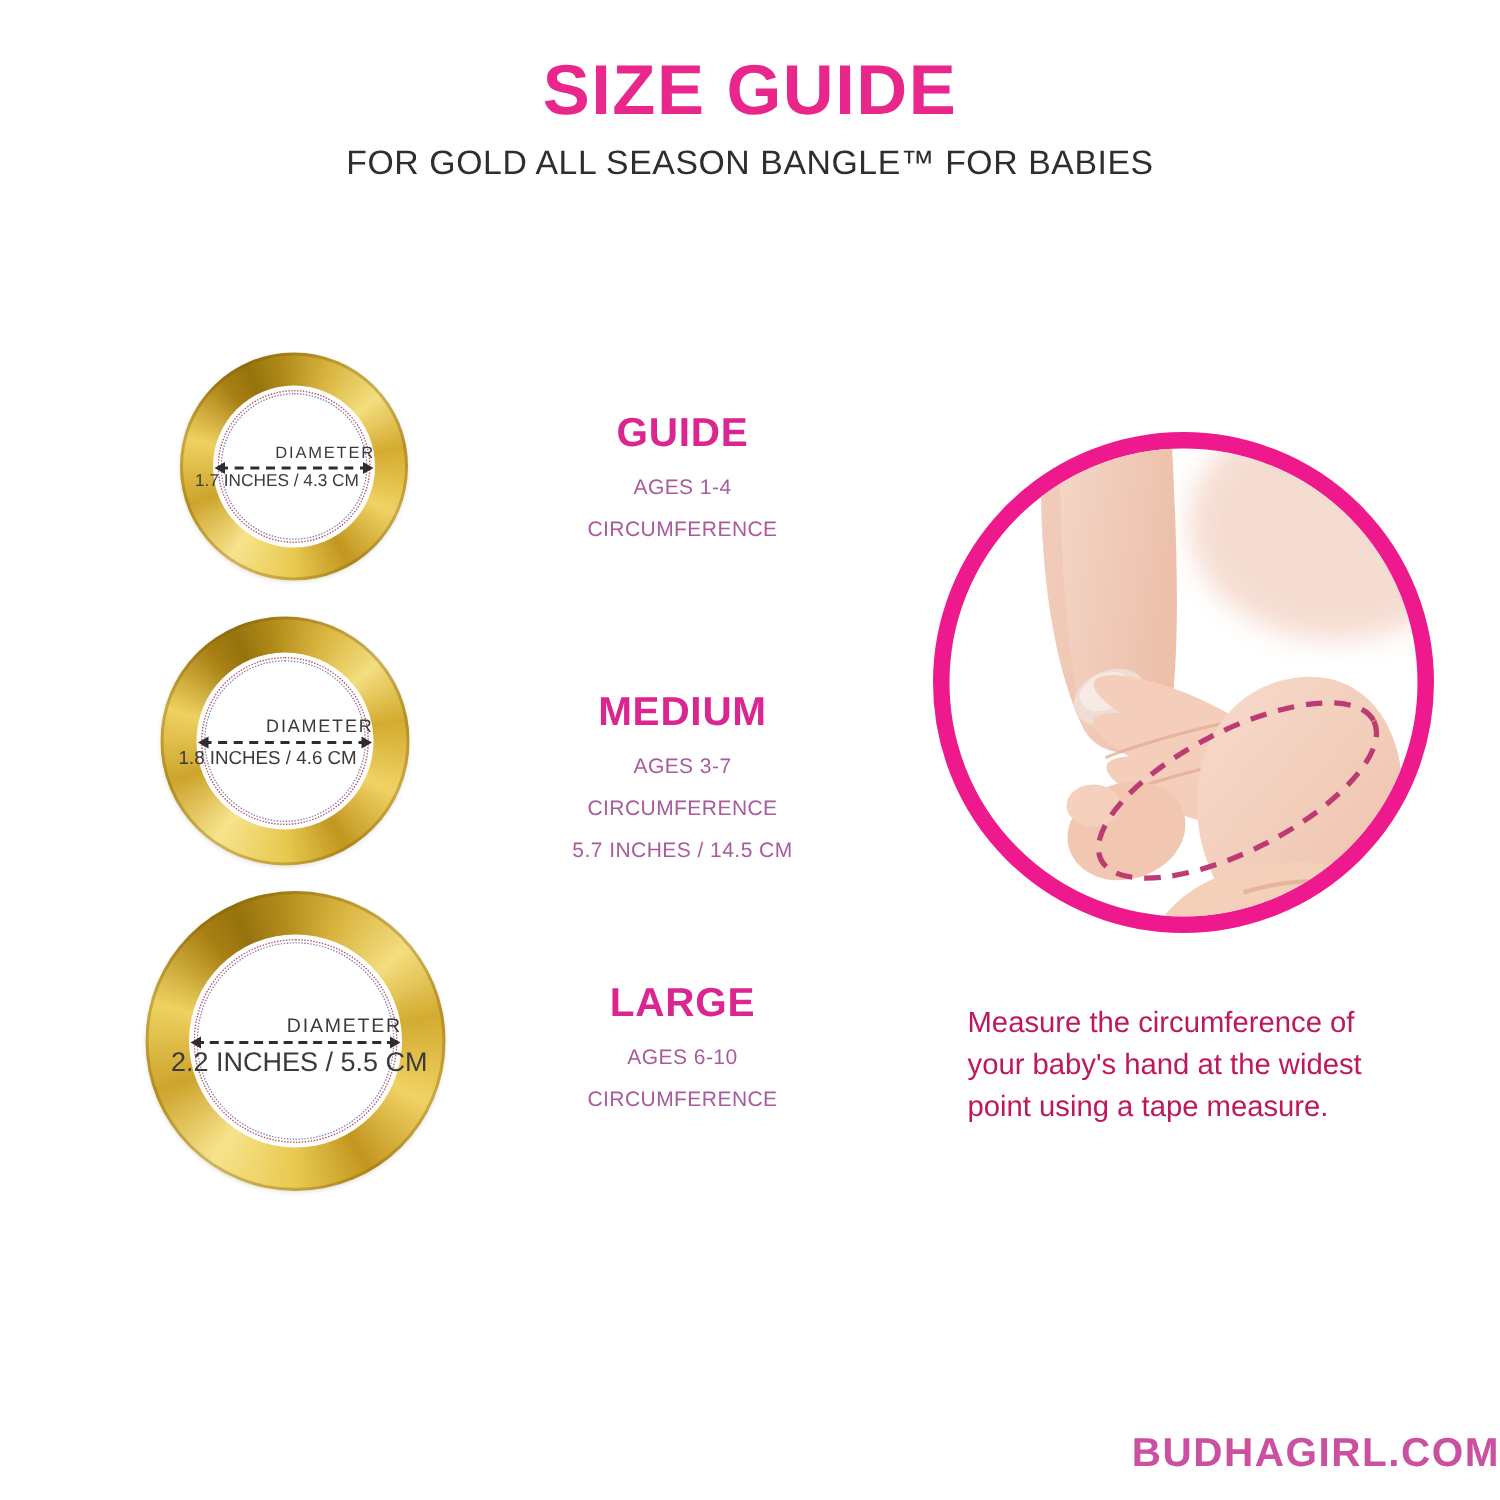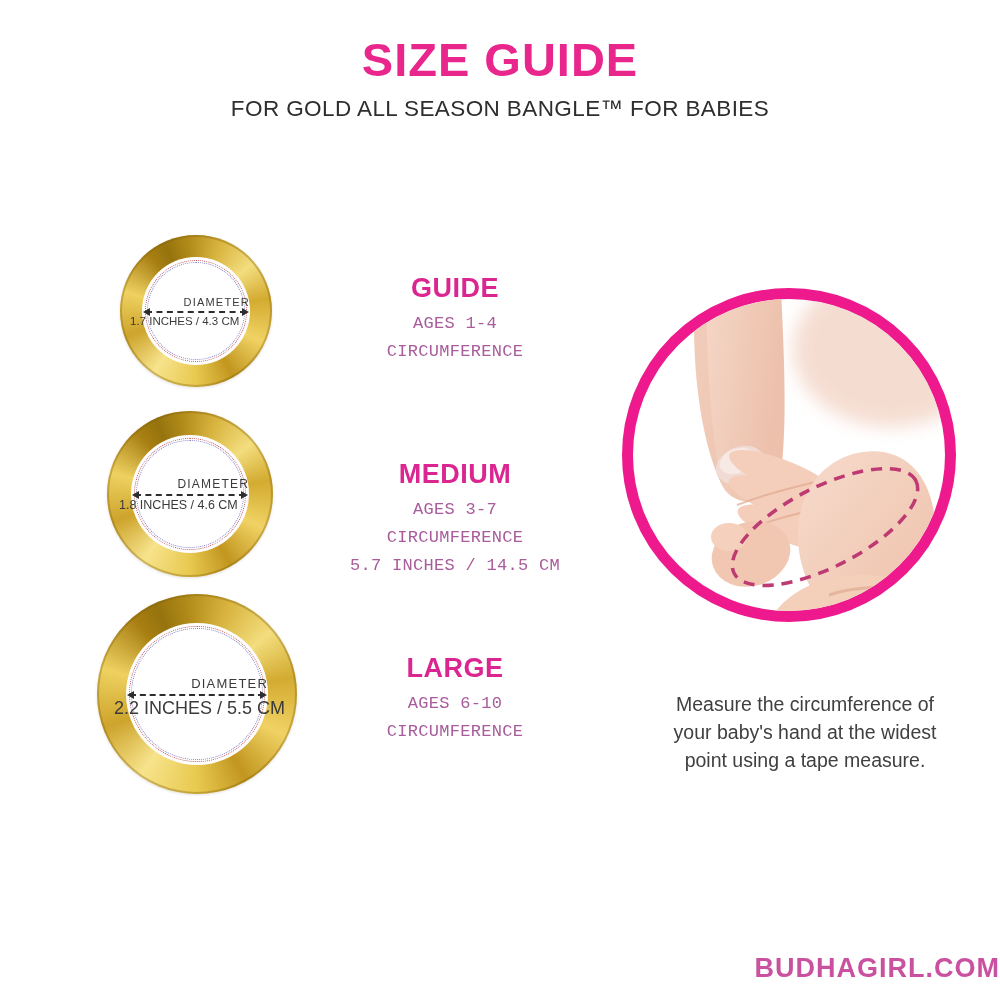--- a/index.html
+++ b/index.html
@@ -63,34 +63,33 @@
   
   .size-block { position:absolute; left:305px; width:300px; text-align:center; }
   .sb-small  { top:261px; }
   .sb-medium { top:447px; }
   .sb-large  { top:641px; }
   .size-name {
     font-size:27px; font-weight:800; letter-spacing:.5px;
     color:var(--size-name-pink, #db2590); margin-bottom:6px;
   }
   .size-line {
-    font-size:17px; line-height:28px; letter-spacing:.3px;
+    font-size:14px; line-height:28px; letter-spacing:.3px;
     color:var(--detail-pink, #a85c9b);
-    font-family:Liberation Mono, monospace;
   }
   
   .photo-circle {
     position:absolute; left:622px; top:276px; width:312px; height:312px;
     border:11px solid var(--photo-ring-pink, #ee1a8d);
     border-radius:50%; overflow:hidden; background:#fff;
   }
   .photo-circle svg { position:absolute; inset:0; width:100%; height:100%; }
   .measure-note {
-    position:absolute; left:645px; top:678px; width:320px; text-align:center;
-    font-size:19.5px; line-height:28px; color:#404040; white-space:pre-line;
+    position:absolute; left:645px; top:656px; width:320px; text-align:left;
+    font-size:19.5px; line-height:28px; color:#be185d; white-space:pre-line;
   }
   
   .footer {
     position:absolute; left:0; right:0; top:941px; text-align:right;
     font-size:27px; font-weight:700; letter-spacing:1px;
     color:var(--footer-pink, #c9519f);
   }
 </style>
 </head>
 <body>

